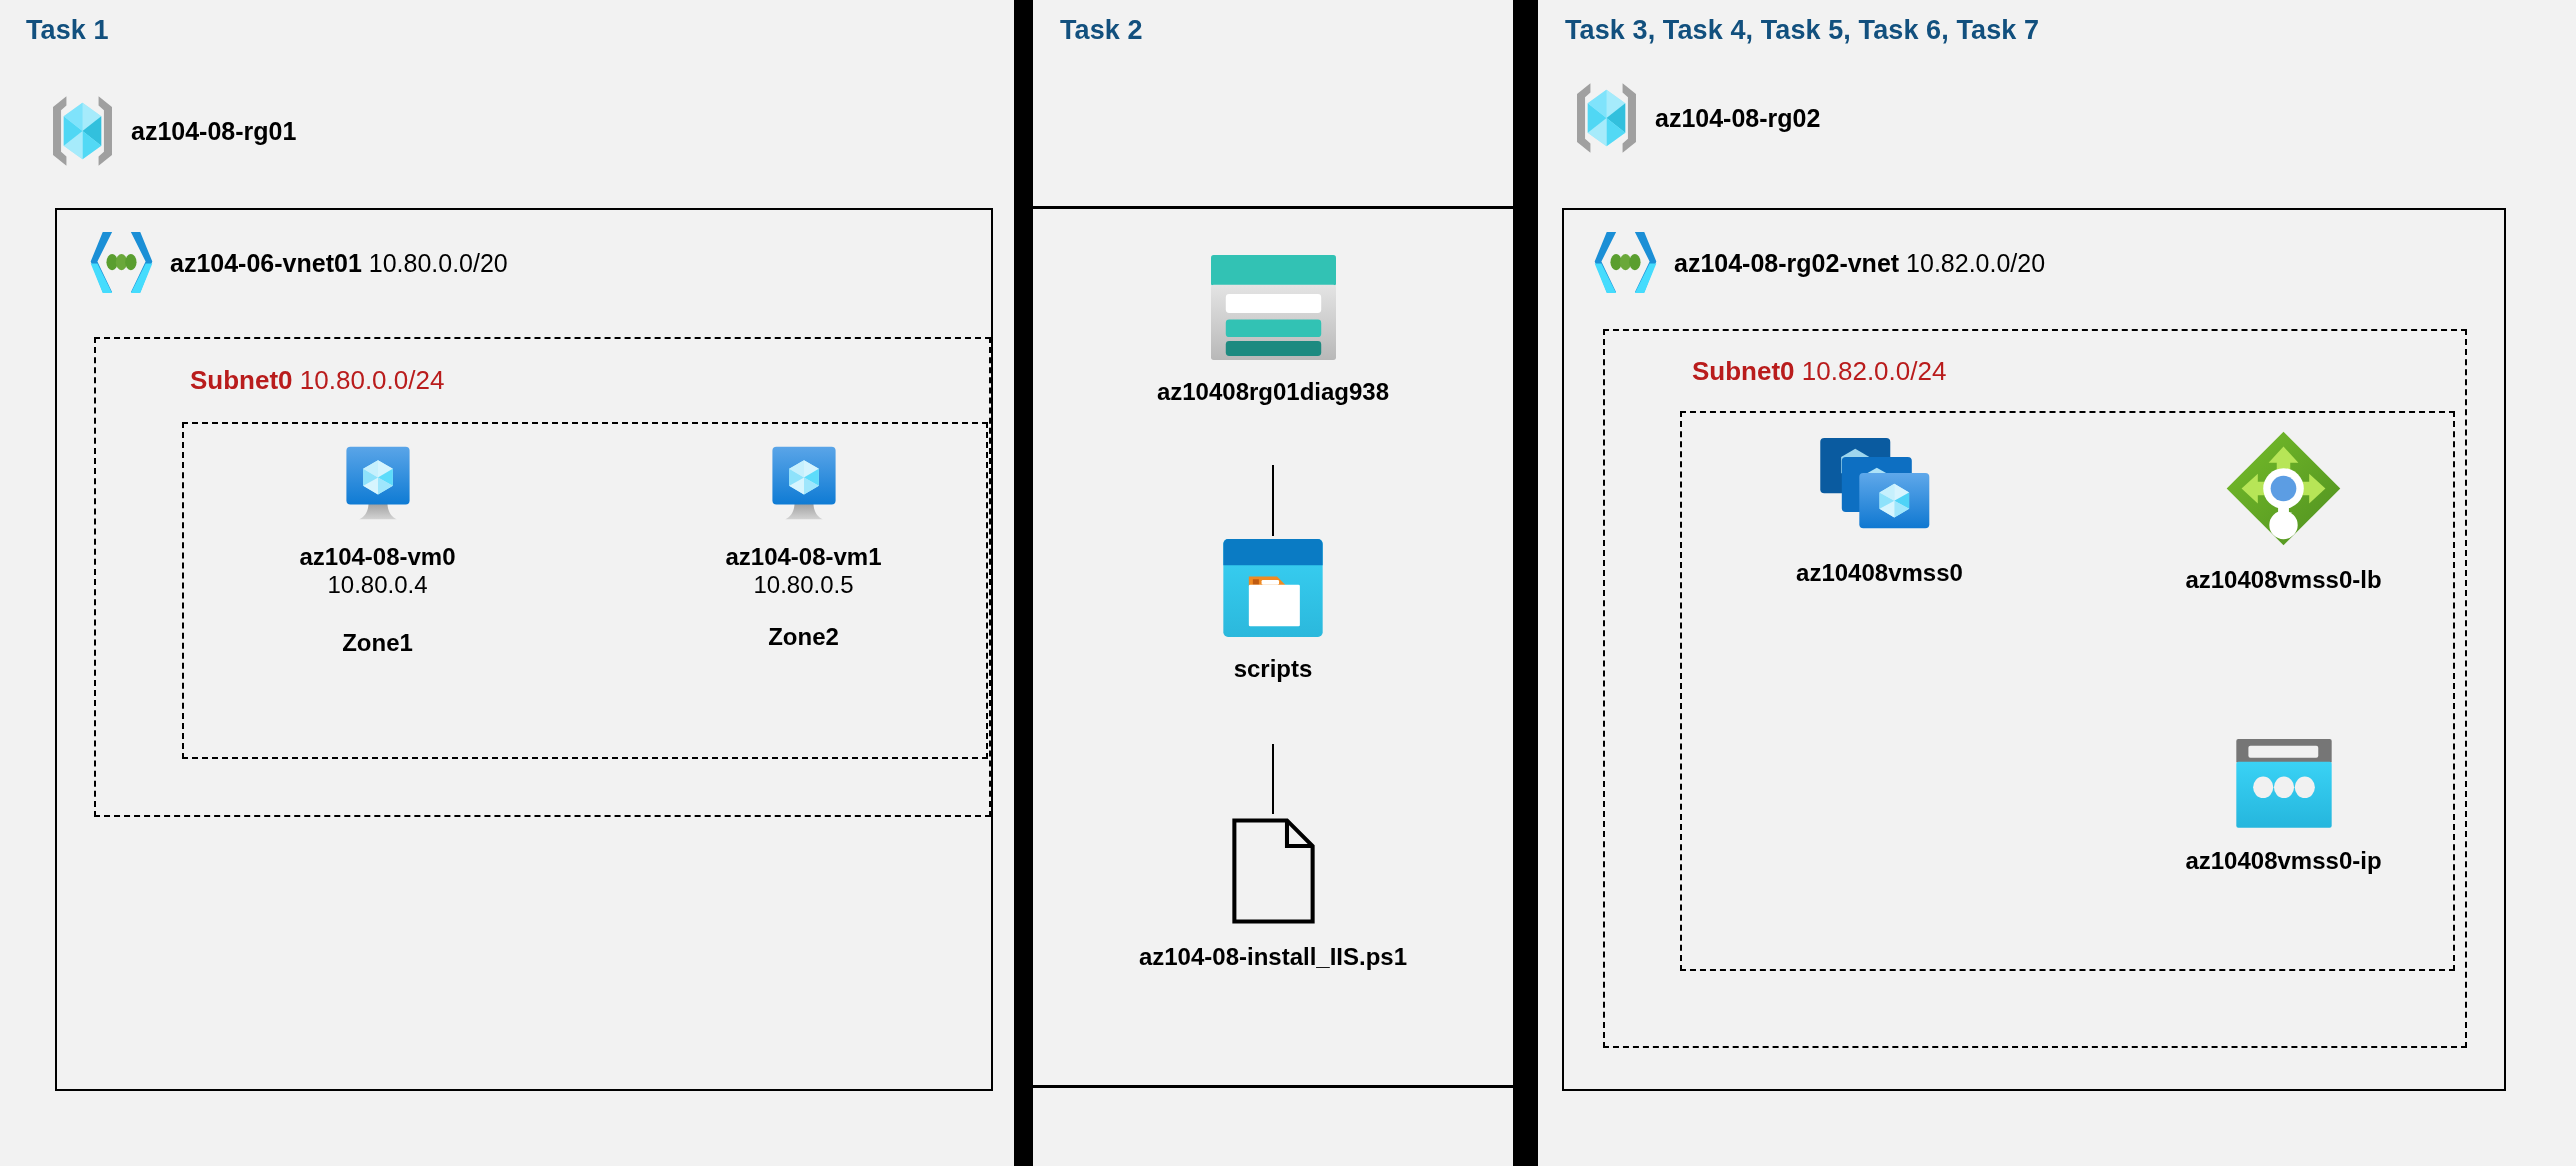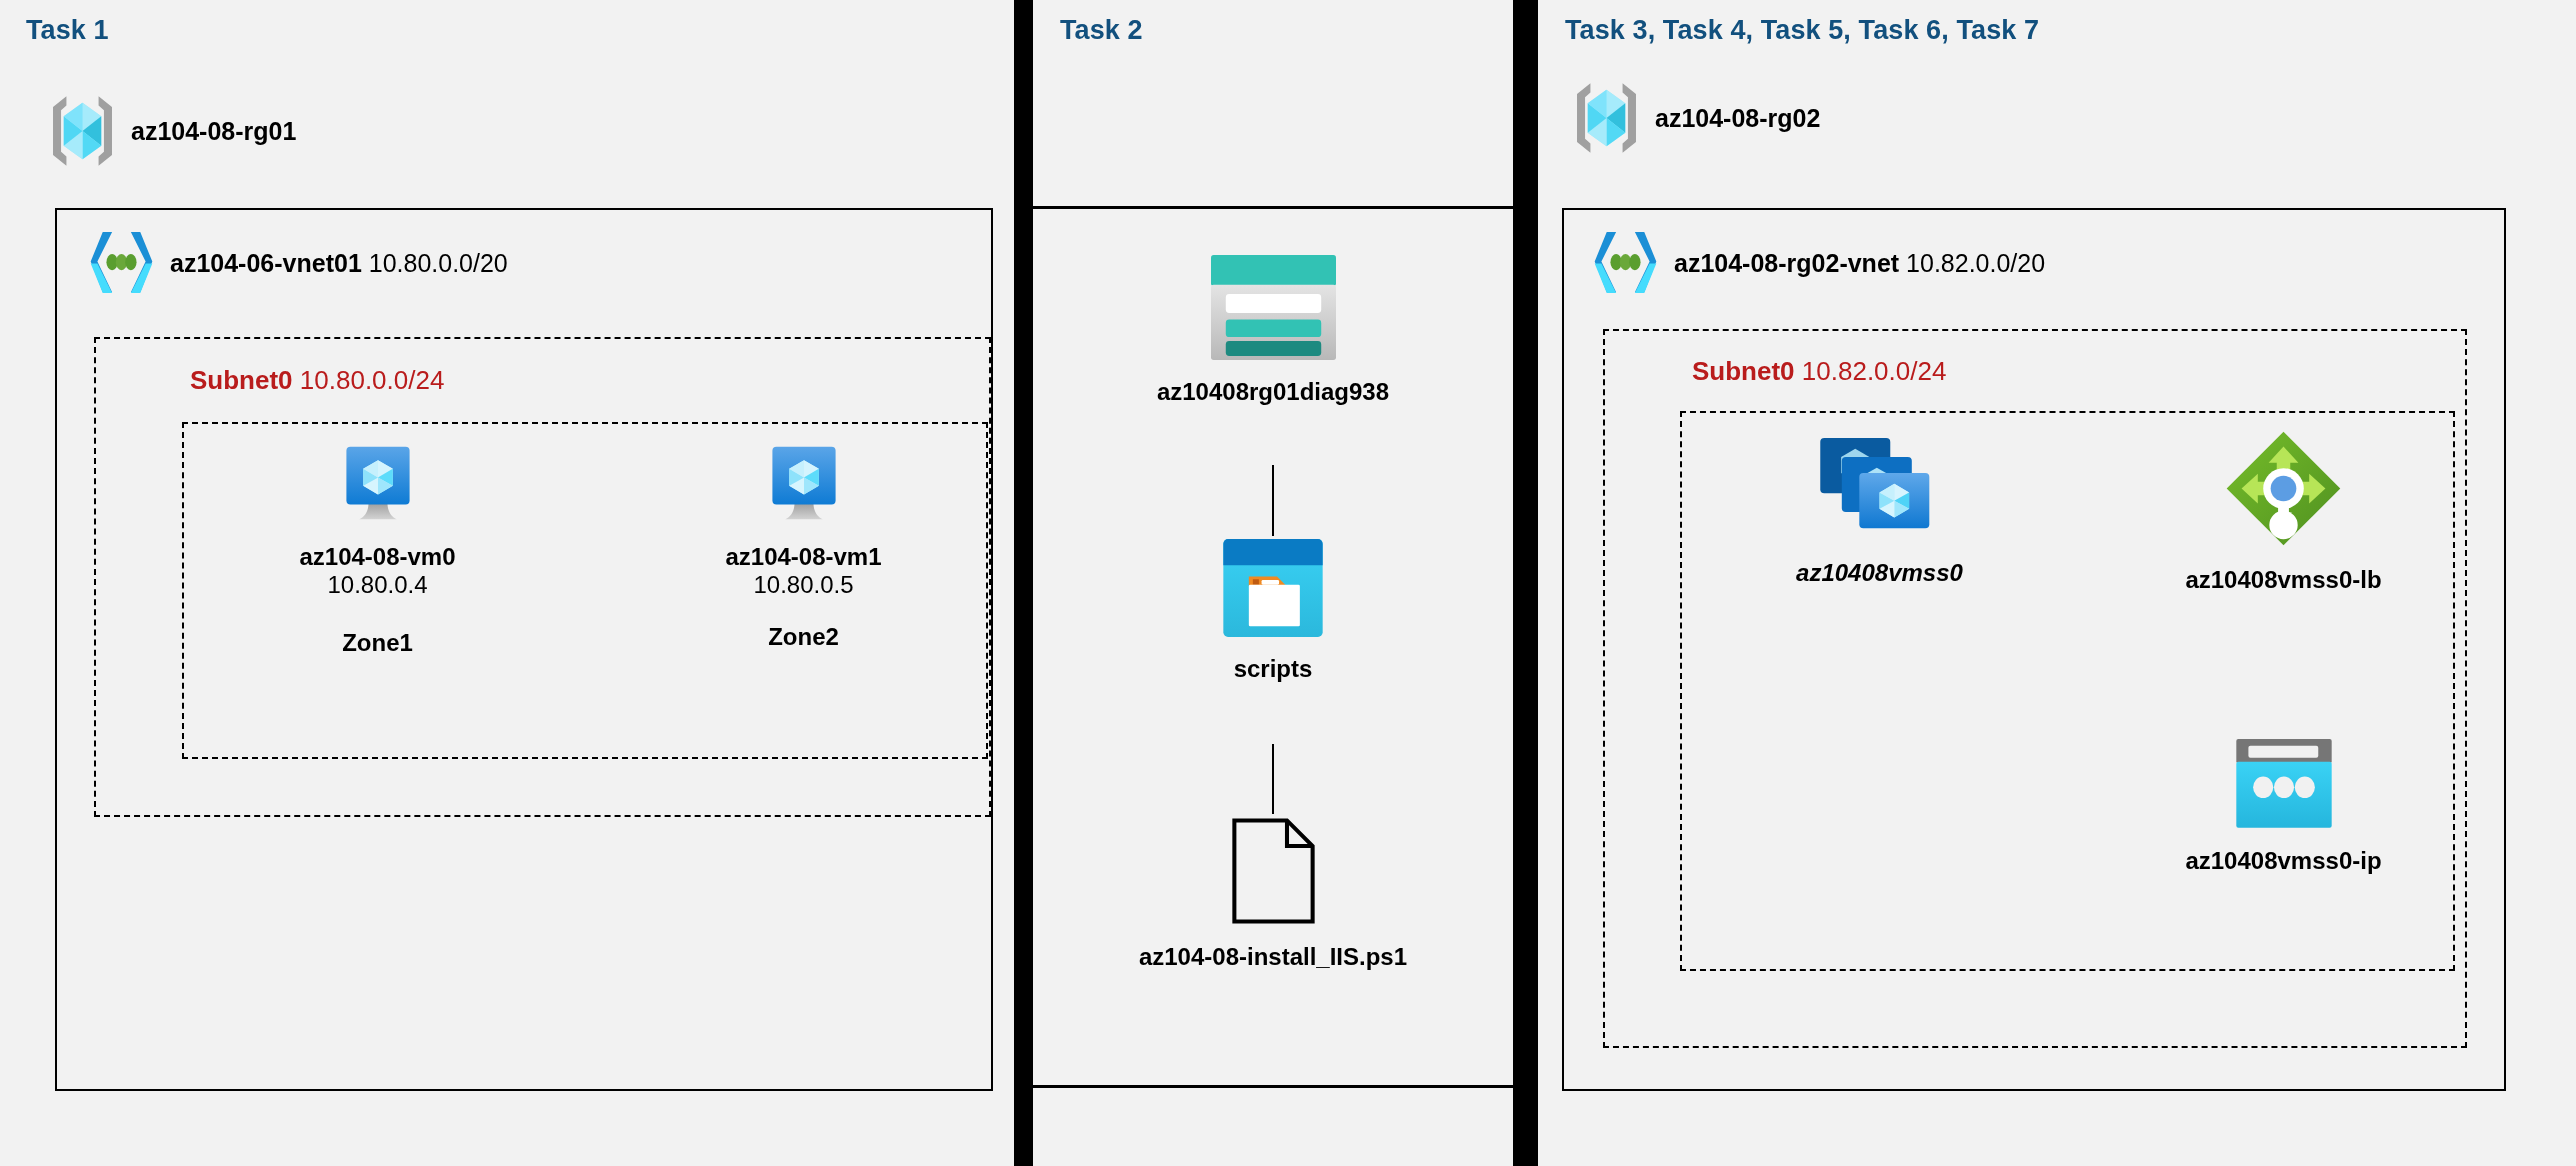--- a/index.html
+++ b/index.html
@@ -275,21 +275,21 @@
 
     <div class="box-dash" style="left:65px;top:329px;width:864px;height:719px;"></div>
 
     <div class="subnet-label" style="left:154px;top:356px;">
       <b>Subnet0</b>
       <span>10.82.0.0/24</span>
     </div>
 
     <div class="box-dash-thin" style="left:142px;top:411px;width:775px;height:560px;"></div>
 
-    <div class="node" style="left:173px;top:434px;width:337px;font-style:italic;">
+    <div class="node" style="left:173px;top:434px;width:337px;">
       <span>
         <svg width="135" height="105" viewBox="0 0 200 156">
           <defs>
             <linearGradient id="vmssFront" x1="0" y1="0" x2="0" y2="1">
               <stop offset="0" stop-color="#5fa8ea"></stop>
                 <stop offset="1" stop-color="#1078d1"></stop>
             </linearGradient>
             <linearGradient id="vmssStand" x1="0" y1="0" x2="0" y2="1">
               <stop offset="0" stop-color="#9a9a9a"></stop>
                 <stop offset="1" stop-color="#d5d5d5"></stop>

